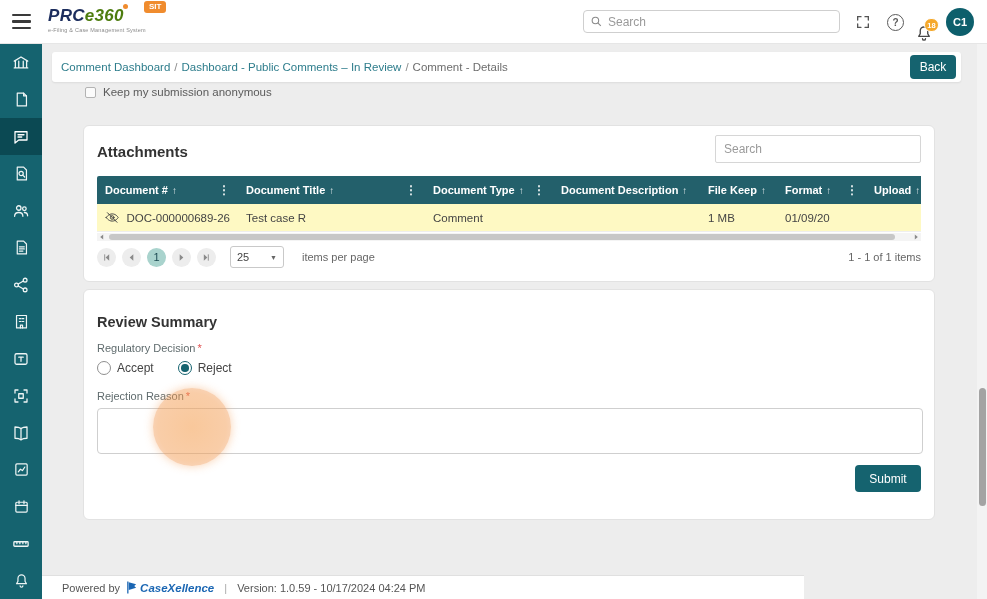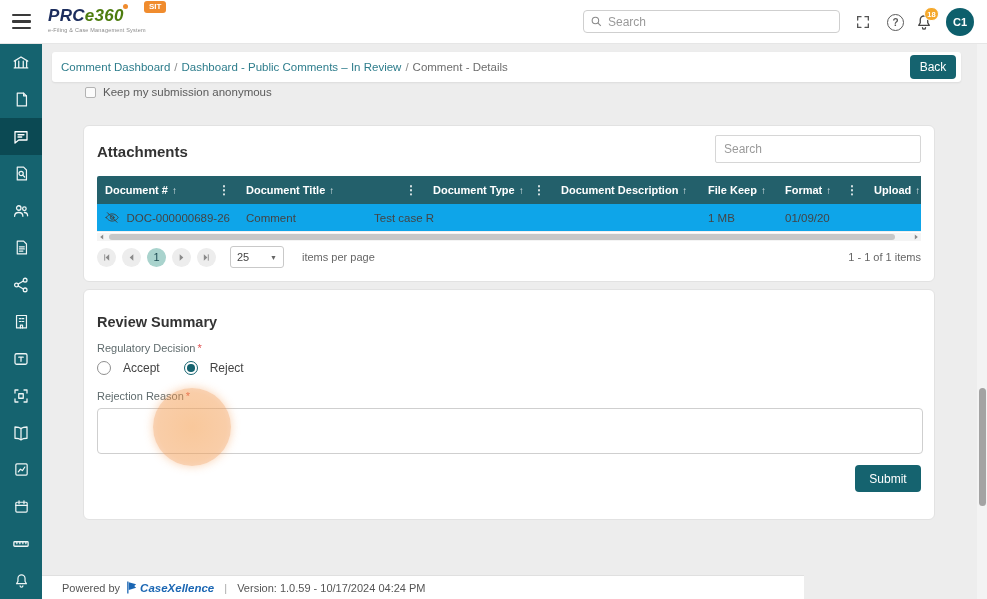--- a/index.html
+++ b/index.html
@@ -33,21 +33,21 @@
   .gsearch { position: absolute; left: 583px; top: 10px; width: 257px; height: 23px;
     border: 1px solid #cfcfcf; border-radius: 4px; background: #fff;
     display: flex; align-items: center; padding: 0 6px; }
   .gsearch input { border: 0; outline: none; flex: 1; font-size: 12px; color: #555;
     font-family: "Liberation Sans", sans-serif; margin-left: 5px; background: transparent; }
   .gsearch input::placeholder { color: #9a9a9a; }
   .top-ic { position: absolute; top: 14px; cursor: pointer; }
   .help-circle { width: 17px; height: 17px; border: 1.6px solid #5a5a5a; border-radius: 50%;
     display: flex; align-items: center; justify-content: center;
     font-size: 10px; font-weight: bold; color: #5a5a5a; }
-  .bell-wrap { position: absolute; left: 915px; top: 13px; width: 20px; height: 20px; cursor: pointer; }
+  .bell-wrap { position: absolute; left: 915px; top: 24px; width: 20px; height: 20px; cursor: pointer; }
   .notif-badge { position: absolute; left: 9px; top: -6px; min-width: 15px; height: 14px;
     background: #f5a82b; border: 1.5px solid #fff; border-radius: 8px; color: #fff;
     font-size: 7.5px; font-weight: bold; display: flex; align-items: center; justify-content: center;
     padding: 0 2px; }
   .avatar { position: absolute; left: 946px; top: 8px; width: 28px; height: 28px; border-radius: 50%;
     background: #0d5f6c; color: #fff; font-size: 11px; font-weight: bold;
     display: flex; align-items: center; justify-content: center; cursor: pointer; }
 
   
   .sidebar { position: absolute; left: 0; top: 44px; width: 42px; height: 555px;
@@ -86,21 +86,21 @@
     font-family: "Liberation Sans", sans-serif; outline: none; }
   .attach-search::placeholder { color: #9a9a9a; }
 
   .tbl-wrap { position: absolute; left: 13px; top: 50px; width: 824px; height: 56px; overflow: hidden; }
   .tbl { width: 879px; }
   .tbl-head { display: flex; height: 28px; background: #23606b; color: #fff; border-radius: 2px 2px 0 0; }
   .th { display: flex; align-items: center; gap: 4px; padding: 3px 8px; font-size: 11px; font-weight: bold;
     white-space: nowrap; overflow: hidden; cursor: pointer; }
   .sort-icon { font-size: 10px; opacity: .85; font-weight: normal; }
   .col-menu-icon { margin-left: auto; font-size: 12px; opacity: .9; cursor: pointer; padding-left: 4px; }
-  .tbl-row { display: flex; height: 28px; background: #0ea5e9; border-bottom: 1px solid #efefef; }
+  .tbl-row { display: flex; height: 28px; background: #fef9c3; border-bottom: 1px solid #efefef; }
   .td { display: flex; align-items: center; gap: 7px; padding: 0 8px; font-size: 11.5px; color: #444;
     white-space: nowrap; overflow: hidden; }
   .c0 { width: 141px; } .c1 { width: 187px; } .c2 { width: 128px; } .c3 { width: 147px; }
   .c4 { width: 77px; } .c5 { width: 89px; } .c6 { width: 110px; }
 
   .h-scroll { position: absolute; left: 13px; top: 107px; width: 824px; height: 8px;
     display: flex; align-items: center; background: #f4f4f4; cursor: pointer; }
   .h-arrow { width: 10px; height: 8px; display: flex; align-items: center; justify-content: center; }
   .h-track { flex: 1; height: 8px; position: relative; }
   .h-thumb { position: absolute; left: 2px; top: 1px; height: 6px; width: 786px;
@@ -116,21 +116,21 @@
     display: flex; align-items: center; justify-content: space-between; padding: 0 6px;
     font-size: 11px; color: #444; cursor: pointer; margin-left: 8px; background: #fff; }
   .pg-caret { font-size: 7px; color: #666; }
   .pg-label { font-size: 11px; color: #666; margin-left: 4px; padding-left: 8px; }
   .pg-range { margin-left: auto; font-size: 11px; color: #666; }
 
   .review-title { position: absolute; left: 13px; top: 24px; font-size: 14.5px; font-weight: bold; color: #333; }
   .field-label { position: absolute; left: 13px; font-size: 11px; color: #5f6b6d; }
   .req { color: #e04f4f; margin-left: 2px; }
   .radio-row { position: absolute; left: 13px; top: 71px; display: flex; align-items: center; gap: 24px; }
-  .radio-opt { display: flex; align-items: center; gap: 12px; cursor: pointer; }
+  .radio-opt { display: flex; align-items: center; gap: 6px; cursor: pointer; }
   .radio { width: 14px; height: 14px; border-radius: 50%; border: 1.5px solid #8f8f8f; background: #fff;
     position: relative; }
   .radio.selected { border-color: #15636f; }
   .radio.selected::after { content: ""; position: absolute; inset: 2.2px; border-radius: 50%;
     background: #15636f; }
   .radio-label { font-size: 12px; color: #444; }
   .reason-box { position: absolute; left: 13px; top: 118px; width: 826px; height: 46px;
     border: 1px solid #cfcfcf; border-radius: 4px; resize: none; outline: none;
     font-family: "Liberation Sans", sans-serif; font-size: 12px; padding: 6px 8px; color: #444; }
   .submit-btn { position: absolute; right: 13px; top: 175px; width: 66px; height: 27px;
@@ -359,22 +359,22 @@
 
         <div class="tbl-row">
           <div class="td c0">
             <svg width="15" height="15" viewBox="0 0 24 24" fill="none" stroke="#3f3f3f" stroke-width="1.6" stroke-linecap="round">
                 <path d="M2 12s3.5-6 10-6 10 6 10 6-3.5 6-10 6S2 12 2 12z"></path>
                 <circle cx="12" cy="12" r="3"></circle>
                 <path d="M4 4l16 16"></path>
               </svg>
             <span>DOC-000000689-26</span>
           </div>
+          <div class="td c1">Test case R</div>
           <div class="td c2">Comment</div>
-          <div class="td c1">Test case R</div>
           <div class="td c3"></div>
           <div class="td c4">1 MB</div>
           <div class="td c6">01/09/20</div>
         </div>
       </div>
     </div>
 
     <div class="h-scroll">
       <div class="h-arrow">
         <svg width="6" height="6" viewBox="0 0 10 10">

